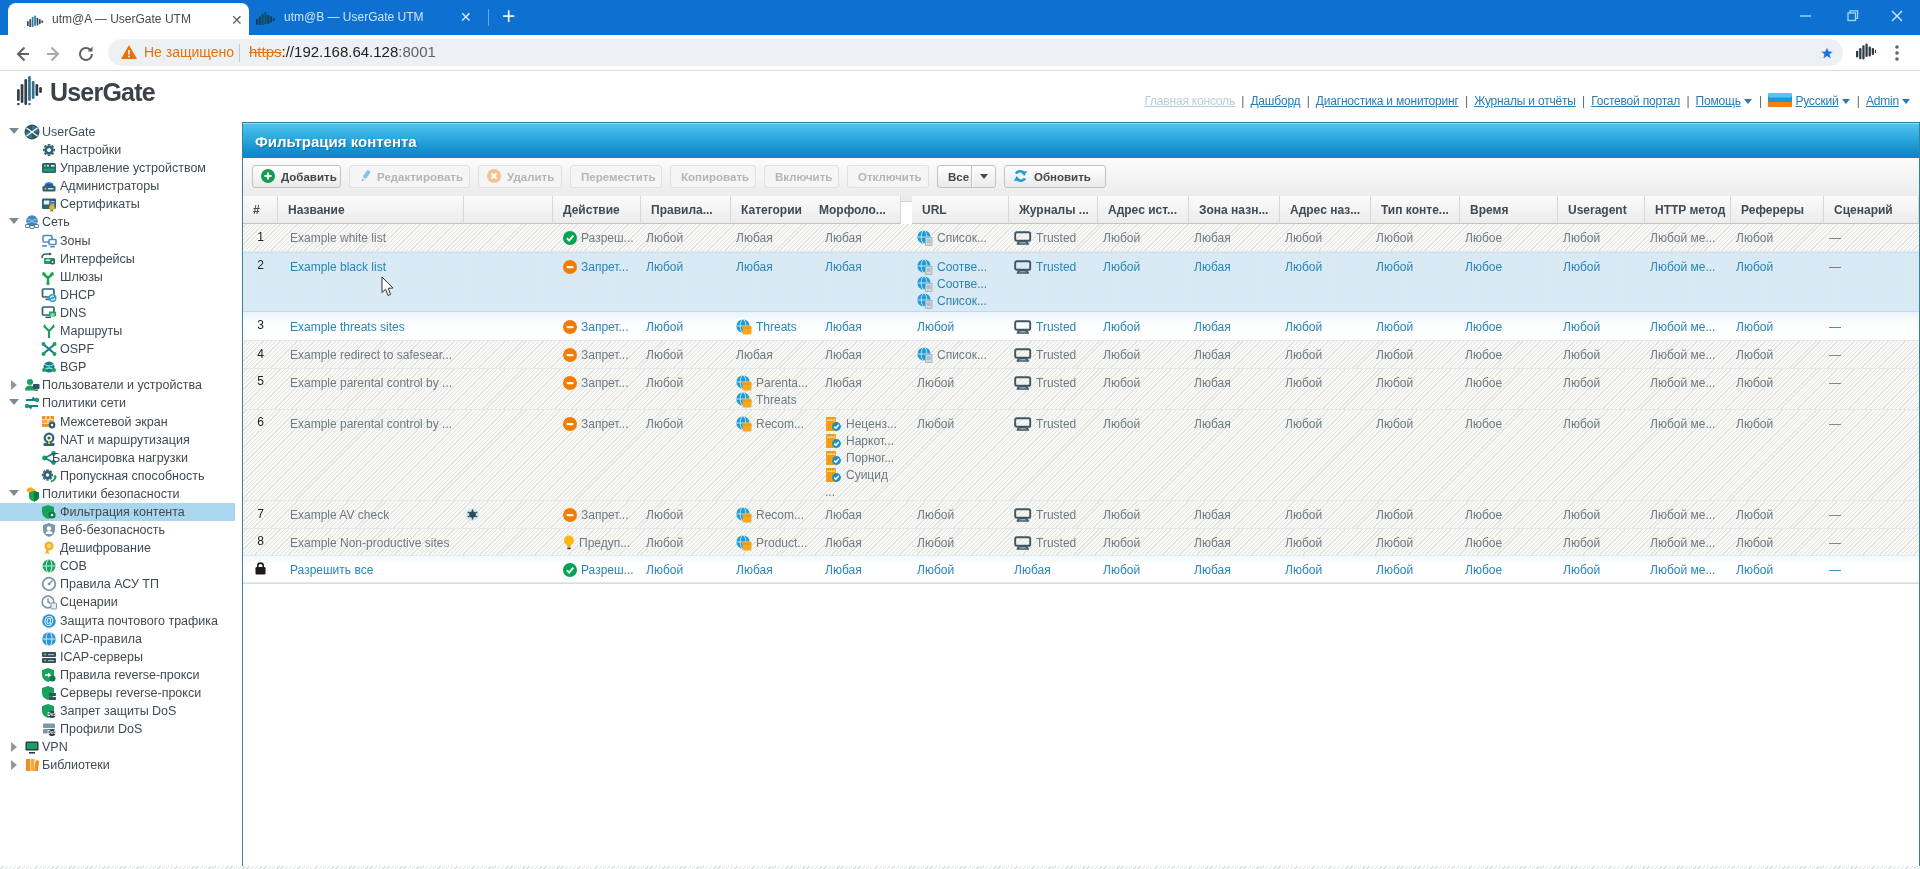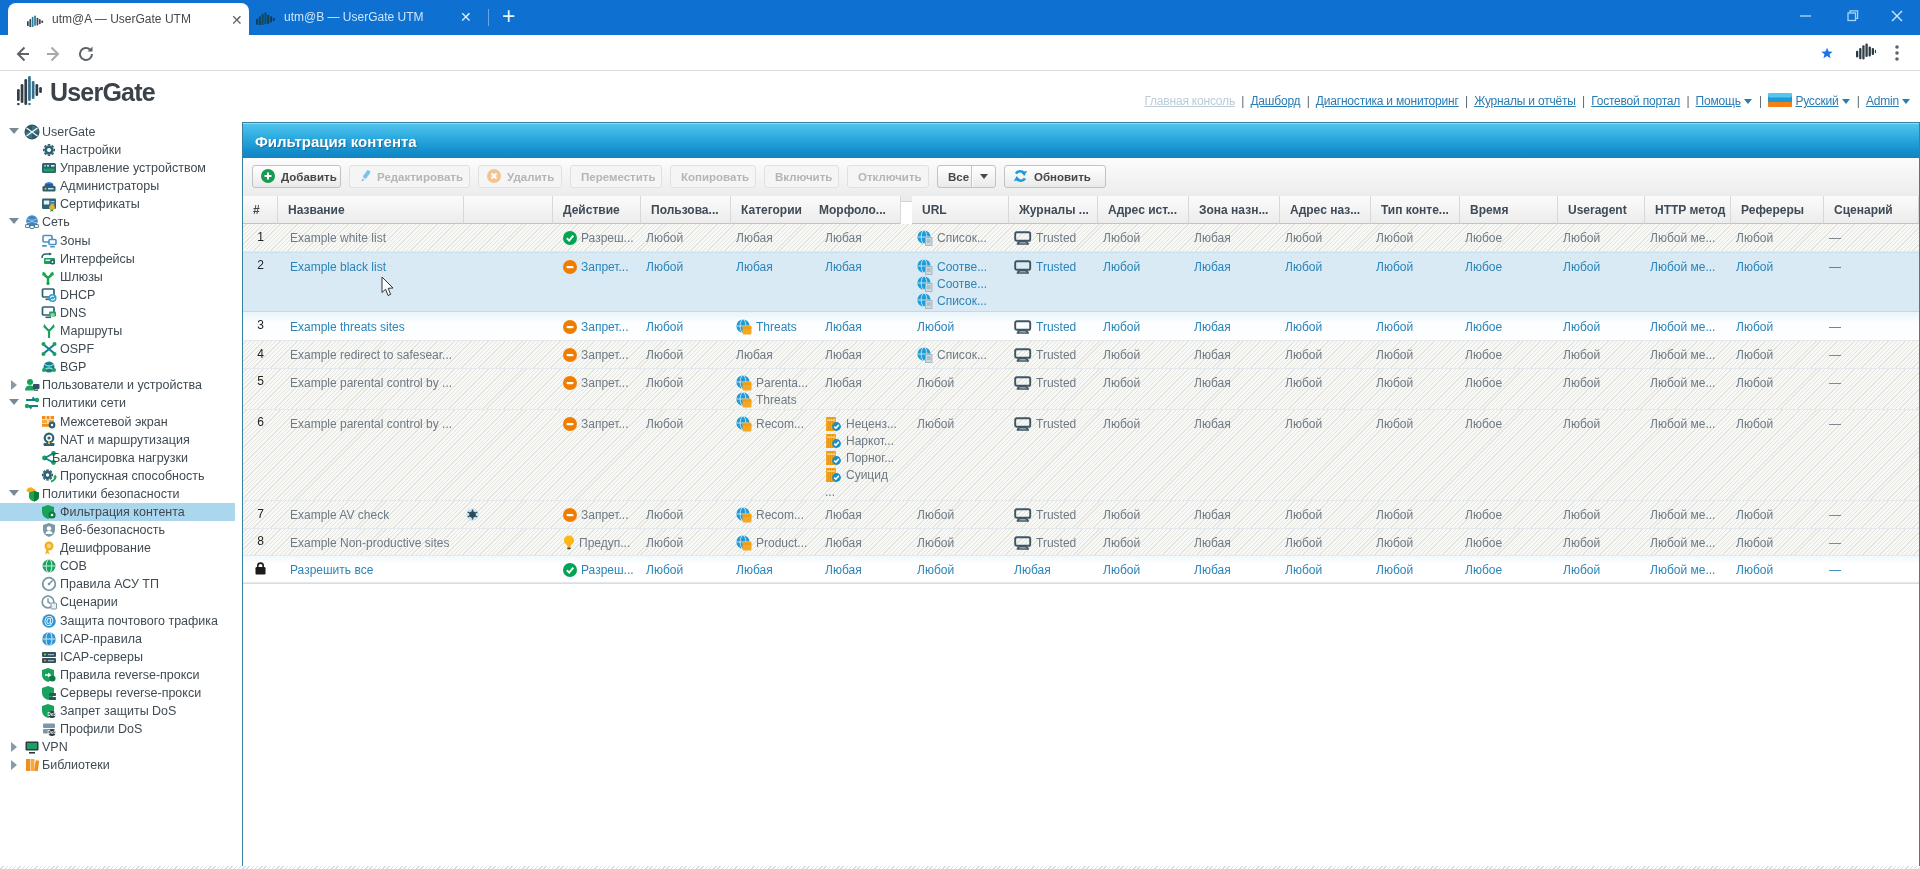--- a/index.html
+++ b/index.html
@@ -129,20 +129,30 @@
       <line x1="6" y1="10" x2="17" y2="10" stroke="#5f6368" stroke-width="2"></line>
     </svg>
   <svg class="navic" style="left:44px" opacity="0.55" width="20" height="20" viewBox="0 0 20 20">
       <path d="M7.5 3.5 L14 10 L7.5 16.5" fill="none" stroke="#5f6368" stroke-width="2"></path>
       <line x1="3" y1="10" x2="14" y2="10" stroke="#5f6368" stroke-width="2"></line>
     </svg>
   <svg class="navic" style="left:76px" width="20" height="20" viewBox="0 0 20 20">
       <path d="M16 10 a6 6 0 1 1 -1.8 -4.3" fill="none" stroke="#5f6368" stroke-width="2"></path>
       <path d="M16.5 2.5 L16.5 7.5 L11.5 7.5 Z" fill="#5f6368"></path>
     </svg>
+  <div id="pill">
+    <svg class="warn" width="18" height="16" viewBox="0 0 18 16">
+        <path d="M9 1 L17 15 L1 15 Z" fill="#e8710a"></path>
+        <rect x="8.2" y="6" width="1.6" height="4.5" fill="#fff"></rect>
+        <rect x="8.2" y="11.7" width="1.6" height="1.6" fill="#fff"></rect>
+      </svg>
+    <div class="ns">Не защищено</div>
+    <div class="sep"></div>
+    <div class="url"><span class="https">https</span>://192.168.64.128<span class="port">:8001</span></div>
+  </div>
   <svg class="abs" style="left:1821px;top:12px" width="12" height="12" viewBox="0 0 19 19">
       <path d="M9.5 1 L12 7 L18.5 7.4 L13.5 11.6 L15.2 18 L9.5 14.4 L3.8 18 L5.5 11.6 L0.5 7.4 L7 7 Z" fill="#1a73e8"></path>
     </svg>
   <svg class="abs" style="left:1856px;top:8px" width="20" height="20" viewBox="0 0 20 20" id="extic">
       <rect x="0" y="7.6499999999999995" width="2.295" height="6.8" rx="1.02" fill="#2b3b44"></rect>
       <rect x="3.145" y="5.1" width="2.295" height="11.049999999999999" rx="1.02" fill="#2b3b44"></rect>
       <rect x="6.29" y="2.125" width="2.295" height="14.45" rx="1.02" fill="#333f47"></rect>
       <rect x="9.434999999999999" y="0.425" width="2.295" height="13.6" rx="1.02" fill="#333f47"></rect>
       <rect x="12.58" y="3.4" width="2.295" height="10.2" rx="1.02" fill="#2b3b44"></rect>
       <rect x="15.725" y="5.1" width="2.295" height="6.8" rx="1.02" fill="#2b3b44"></rect>
@@ -579,21 +589,21 @@
         <div class="hcell" style="left:35px;width:186px">
           <span>Название</span>
         </div>
         <div class="hcell" style="left:221px;width:89px">
           <span></span>
         </div>
         <div class="hcell" style="left:310px;width:88px">
           <span>Действие</span>
         </div>
         <div class="hcell" style="left:398px;width:90px">
-          <span>Пользова...</span>
+          <span>Правила...</span>
         </div>
         <div class="hcell" style="left:488px;width:89px">
           <span>Категории</span>
         </div>
         <div class="hcell" style="left:566px;width:92px">
           <span>Морфоло...</span>
         </div>
         <div class="hcell" style="left:669px;width:97px">
           <span>URL</span>
         </div>

